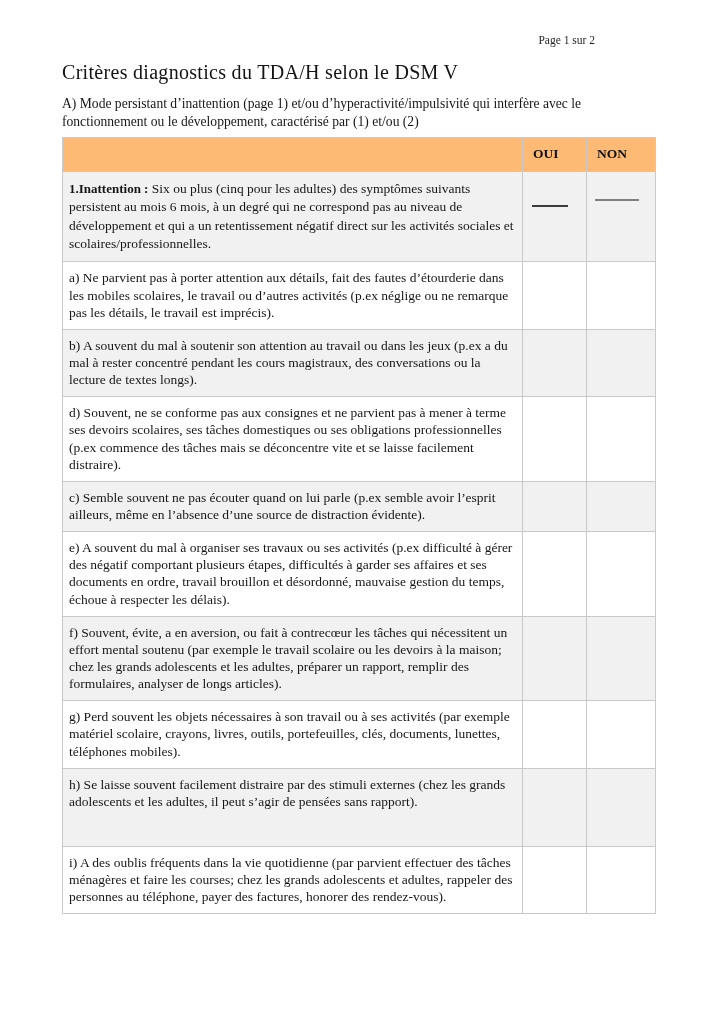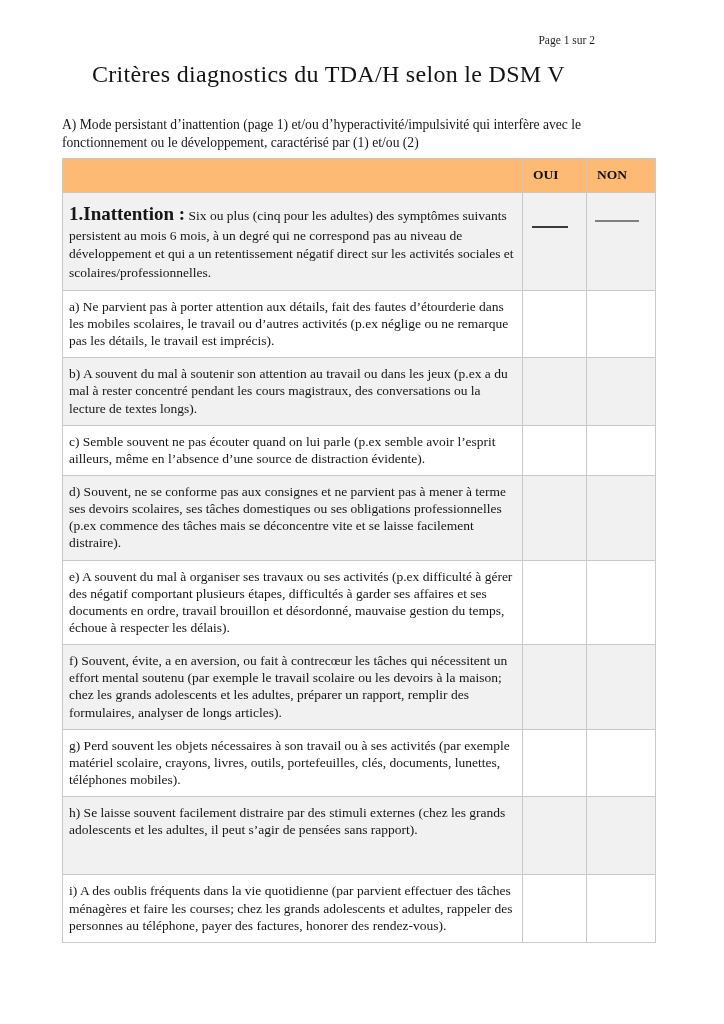--- a/index.html
+++ b/index.html
@@ -21,25 +21,25 @@
     height: 1024px;
     padding: 34px 69px 0 62px;
     background: #ffffff;
   }
   .page-number {
     text-align: right;
     font-size: 11.5px;
     color: #1f1f1f;
   }
   .doc-title {
-    text-align: center;
-    font-size: 24px;
+    text-align: left;
+    font-size: 20px;
     font-weight: 400;
     letter-spacing: 0.3px;
-    margin: 15px 0 28px 0;
+    margin: 15px 0 11px 0;
     color: #131313;
   }
   .intro {
     font-size: 13.6px;
     line-height: 1.36;
     margin: 10px 0 5px 0;
     max-width: 570px;
     color: #161616;
   }
   table.criteria {
@@ -70,21 +70,21 @@
     line-height: 1.27;
     padding: 7px 8px 8px 6px;
     color: #161616;
   }
   tbody tr:nth-child(odd) { background: #f1f1f1; }
   tbody tr:nth-child(even) { background: #ffffff; }
   
   tbody tr:nth-child(9) td { padding-bottom: 36px; }
   .section-label {
     font-weight: bold;
-    font-size: 19px;
+    font-size: 13px;
   }
   .section-desc {
     font-size: 13.5px;
     text-align: right;
   }
   tr.section-row td.crit { line-height: 1.36; padding-top: 8px; }
   td.ans { padding: 0; }
   .blank-line {
     display: block;
     height: 0;
@@ -146,27 +146,27 @@
     <td class="ans"></td>
   </tr>
 
   <tr>
     <td class="crit">b) A souvent du mal à soutenir son attention au travail ou dans les jeux (p.ex a du mal à rester concentré pendant les cours magistraux, des conversations ou la lecture de textes longs).</td>
     <td class="ans"></td>
     <td class="ans"></td>
   </tr>
 
   <tr>
+    <td class="crit">d) Souvent, ne se conforme pas aux consignes et ne parvient pas à mener à terme ses devoirs scolaires, ses tâches domestiques ou ses obligations professionnelles (p.ex commence des tâches mais se déconcentre vite et se laisse facilement distraire).</td>
+    <td class="ans"></td>
+    <td class="ans"></td>
+  </tr>
+
+  <tr>
     <td class="crit">c) Semble souvent ne pas écouter quand on lui parle (p.ex semble avoir l’esprit ailleurs, même en l’absence d’une source de distraction évidente).</td>
-    <td class="ans"></td>
-    <td class="ans"></td>
-  </tr>
-
-  <tr>
-    <td class="crit">d) Souvent, ne se conforme pas aux consignes et ne parvient pas à mener à terme ses devoirs scolaires, ses tâches domestiques ou ses obligations professionnelles (p.ex commence des tâches mais se déconcentre vite et se laisse facilement distraire).</td>
     <td class="ans"></td>
     <td class="ans"></td>
   </tr>
 
   <tr>
     <td class="crit">e) A souvent du mal à organiser ses travaux ou ses activités (p.ex difficulté à gérer des négatif comportant plusieurs étapes, difficultés à garder ses affaires et ses documents en ordre, travail brouillon et désordonné, mauvaise gestion du temps, échoue à respecter les délais).</td>
     <td class="ans"></td>
     <td class="ans"></td>
   </tr>
 

